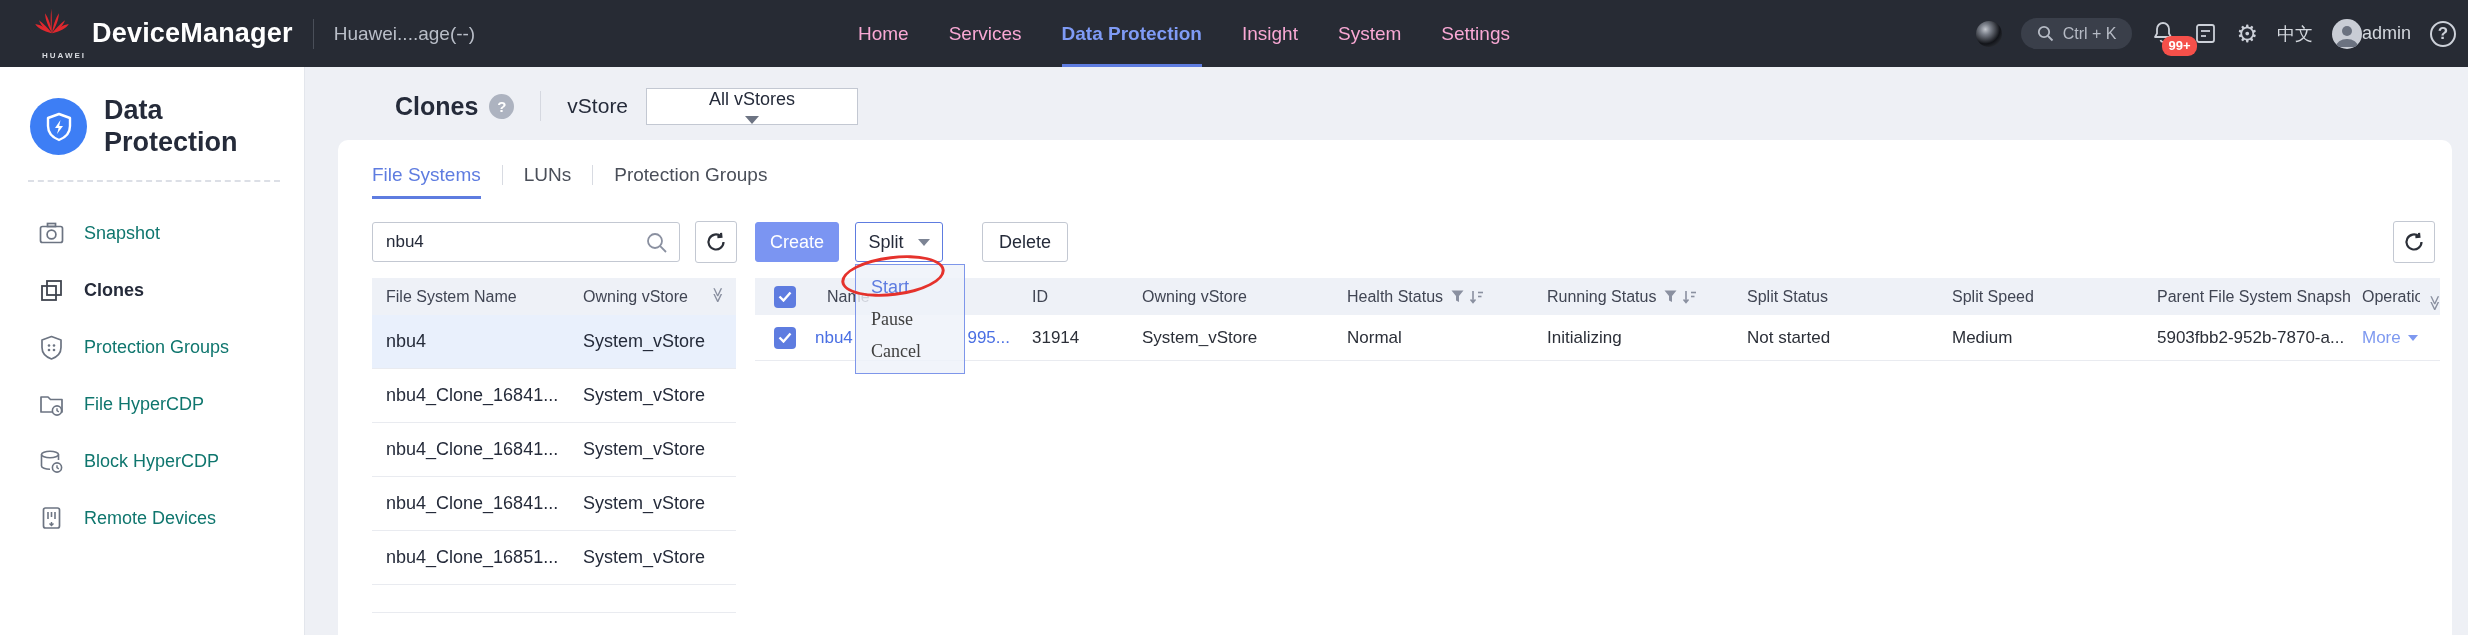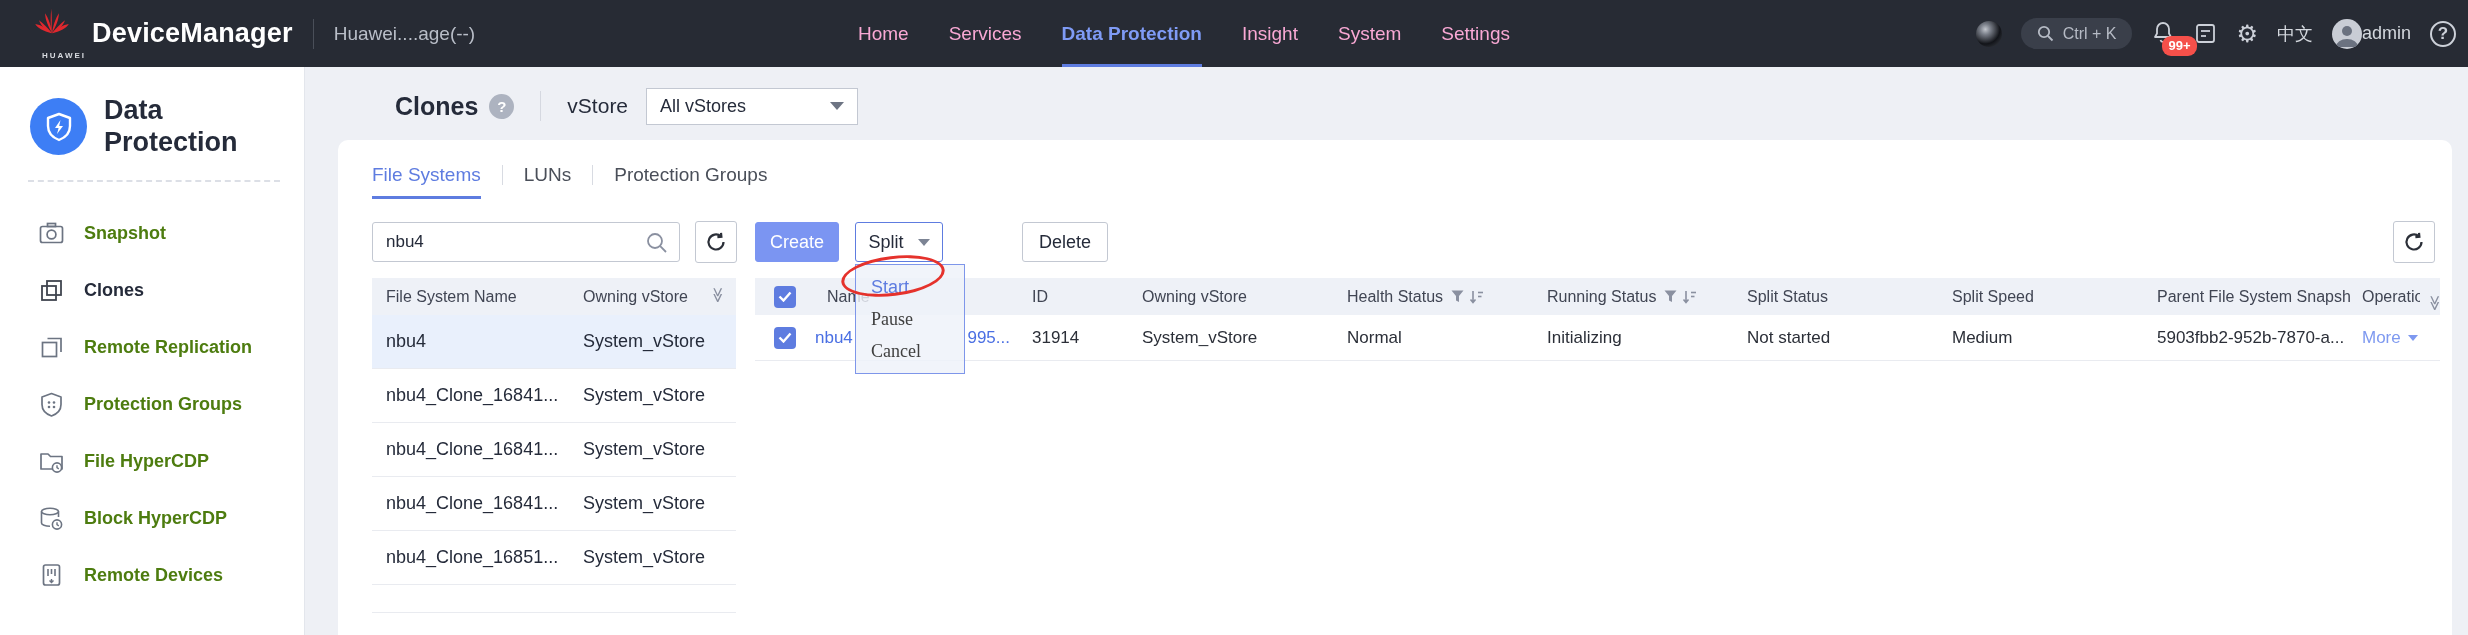--- a/index.html
+++ b/index.html
@@ -33,32 +33,32 @@
   .help-circle { width:26px; height:26px; border-radius:50%; border:2px solid #ccd0d8; color:#ccd0d8; font-size:17px; display:flex; align-items:center; justify-content:center; cursor:pointer; font-weight:bold; }
 
   
   .sidebar { position:absolute; left:0; top:67px; width:305px; height:568px; background:#ffffff; border-right:1px solid #e3e6ec; }
   .sb-title { position:absolute; left:30px; top:28px; display:flex; align-items:center; gap:17px; }
   .sb-title-icon { width:57px; height:57px; border-radius:50%; background:#3d7ef5; display:flex; align-items:center; justify-content:center; flex:0 0 auto; }
   .sb-title-text { font-size:27px; font-weight:bold; color:#252b3a; line-height:1.17; width:150px; }
   .sb-divider { position:absolute; left:28px; right:24px; top:113px; border-top:2px dashed #dcdfe6; }
   .sb-items { position:absolute; left:0; top:138px; right:0; }
   .sb-item { height:57px; display:flex; align-items:center; gap:19px; padding-left:38px; cursor:pointer; }
-  .sb-item .lbl { font-size:18px; color:#4d7c0f;font-weight:bold; }
+  .sb-item .lbl { font-size:18px; color:#0f766e; }
   .sb-item.active .lbl { font-weight:bold; color:#252b3a; }
   .sb-ico { width:27px; height:27px; flex:0 0 auto; }
 
   
   .content { position:absolute; left:305px; top:67px; width:2163px; height:568px; background:#eef0f5; }
   .page-head { position:absolute; left:33px; top:8px; right:16px; height:62px; display:flex; align-items:center; padding-left:57px; }
   .page-title { font-size:25px; font-weight:bold; color:#252b3a; }
   .title-help { width:25px; height:25px; border-radius:50%; background:#adb3c0; color:#fff; font-size:15px; font-weight:bold; display:flex; align-items:center; justify-content:center; margin-left:11px; cursor:pointer; }
   .head-sep { width:1px; height:30px; background:#d5d8e0; margin:0 26px; }
   .vstore-label { font-size:21px; color:#252b3a; margin-right:18px; }
-  .vstore-select { width:212px; height:37px; background:#fff; border:1px solid #c3c8d2; display:flex; align-items:center; justify-content:space-between; padding:0 13px; cursor:pointer; }
+  .vstore-select { width:212px; height:37px; background:#fff; border:1px solid #c3c8d2; display:flex; align-items:center; justify-content:space-between; padding:0 13px; cursor:pointer;flex-direction:column; }
   .vstore-select span { font-size:18px; color:#252b3a; }
   .caret-down { width:0; height:0; border-left:7px solid transparent; border-right:7px solid transparent; border-top:8px solid #6d7483; }
 
   .panel { position:absolute; left:33px; top:73px; right:16px; bottom:0; background:#ffffff; border-radius:10px 10px 0 0; }
 
   
   .tabs { position:absolute; left:34px; top:18px; display:flex; align-items:center; }
   .tab { position:relative; font-size:19px; color:#4a4f59; padding:6px 0 13px; cursor:pointer; }
   .tab.active { color:#5e7ce0; }
   .tab.active::after { content:""; position:absolute; left:0; right:0; bottom:0; height:3px; background:#5e7ce0; }
@@ -66,21 +66,21 @@
 
   
   .toolbar-input { position:absolute; left:34px; top:82px; width:308px; height:40px; border:1px solid #c3c8d2; border-radius:3px; background:#fff; }
   .toolbar-input input { position:absolute; left:0; top:0; width:100%; height:100%; border:none; outline:none; padding:0 40px 0 13px; font-size:17px; color:#252b3a; font-family:"Liberation Sans", sans-serif; background:transparent; }
   .input-search-icon { position:absolute; right:10px; top:8px; }
   .icon-btn { position:absolute; width:42px; height:42px; top:81px; border:1px solid #c3c8d2; border-radius:3px; background:#fff; display:flex; align-items:center; justify-content:center; cursor:pointer; }
   .btn { position:absolute; top:82px; height:40px; border-radius:3px; font-size:18px; display:flex; align-items:center; justify-content:center; cursor:pointer; }
   .btn-create { left:417px; width:84px; background:#7b95f2; color:#fff; border:1px solid #7b95f2; }
   .btn-split { left:517px; width:88px; background:#fff; color:#252b3a; border:1px solid #5e7ce0; gap:14px; }
   .btn-split .caret-down { border-top-color:#7c8494; border-left-width:6px; border-right-width:6px; border-top-width:7px; }
-  .btn-delete { left:644px; width:86px; background:#fff; color:#252b3a; border:1px solid #c3c8d2;margin-left:40px; }
+  .btn-delete { left:644px; width:86px; background:#fff; color:#252b3a; border:1px solid #c3c8d2; }
 
   
   .split-menu { position:absolute; left:517px; top:124px; width:110px; background:rgba(238,242,249,0.82); border:1px solid #7e96ea; z-index:20; padding:6px 0; }
   .split-menu .mi { height:32px; display:flex; align-items:center; padding-left:15px; font-size:18px; cursor:pointer; }
   .mi-enabled { color:#5e7ce0; }
   .mi-disabled { color:#404040; cursor:default;font-family:Liberation Serif, serif; }
   .red-ellipse { position:absolute; left:503px; top:116px; width:104px; height:40px; border:3px solid #e5322c; border-radius:50%; transform:rotate(-7deg); z-index:30; pointer-events:none; }
 
   
   .fs-table { position:absolute; left:34px; top:138px; width:364px; }
@@ -220,27 +220,20 @@
       </div>
 
       <div class="sb-item active">
         <svg class="sb-ico" viewBox="0 0 27 27">
           <rect x="9" y="4" width="14" height="14" fill="none" stroke="#40454f" stroke-width="1.8"></rect>
           <rect x="4" y="9" width="14" height="14" fill="none" stroke="#40454f" stroke-width="1.8"></rect>
         </svg>
         <span class="lbl">Clones</span>
       </div>
 
-      <div class="sb-item">
-        <svg class="sb-ico" viewBox="0 0 27 27">
-          <rect x="4.5" y="8.5" width="14" height="14" fill="none" stroke="#6c7482" stroke-width="1.7"></rect>
-          <path d="M9.5 4.5 H23 V18" fill="none" stroke="#6c7482" stroke-width="1.7"></path>
-        </svg>
-        <span class="lbl">Remote Replication</span>
-      </div>
 
       <div class="sb-item">
         <svg class="sb-ico" viewBox="0 0 27 27">
           <path d="M13.5 2.5 L23 6 V13.5 C23 19.5 19 23 13.5 25 C8 23 4 19.5 4 13.5 V6 Z" fill="none" stroke="#6c7482" stroke-width="1.7" stroke-linejoin="round"></path>
           <circle cx="11" cy="11.5" r="1.3" fill="#6c7482"></circle>
           <circle cx="16" cy="11.5" r="1.3" fill="#6c7482"></circle>
           <circle cx="11" cy="16" r="1.3" fill="#6c7482"></circle>
           <circle cx="16" cy="16" r="1.3" fill="#6c7482"></circle>
         </svg>
         <span class="lbl">Protection Groups</span>

